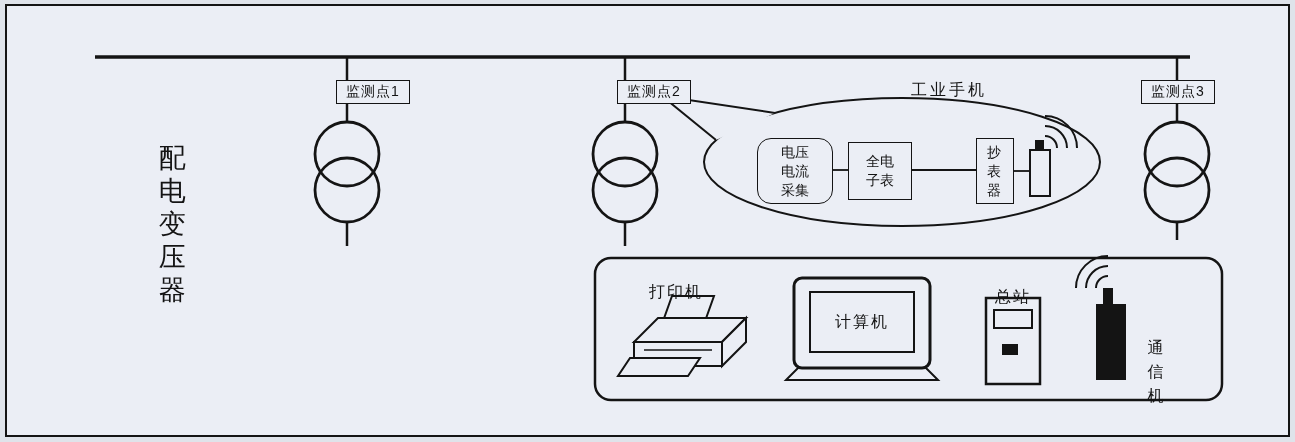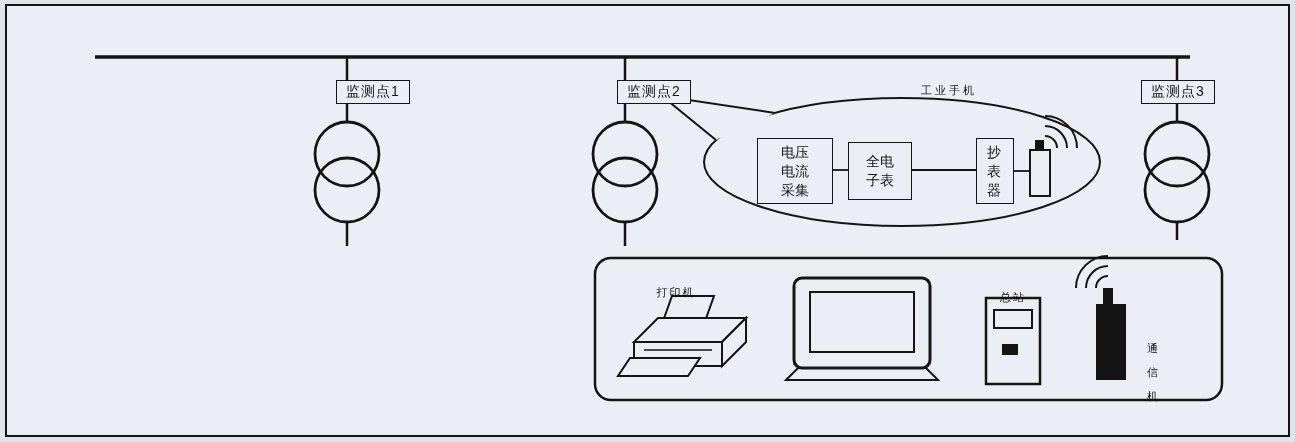--- a/index.html
+++ b/index.html
@@ -18,21 +18,21 @@
     width:72px;height:22px;border:1.5px solid #141414;background:#ebeef5;
     font-size:14px;letter-spacing:1px;
   }
   .co-box{border:1.6px solid #141414;background:#ebeef5;font-size:14px;line-height:19px;}
   .wrap2{width:2.15em;text-align:center;word-break:break-all;}
   .wrap1{width:1.15em;text-align:left;word-break:break-all;}
   .vtext{
     position:absolute;width:1.2em;text-align:center;word-break:break-all;
   }
   .big{font-size:27px;line-height:33px;letter-spacing:0;}
-  .caption{font-size:11px;text-align:center;}
+  .caption{font-size:16px;text-align:center;}
   svg{display:block;}
 </style>
 </head>
 <body>
 
 <div class="stage">
   <div class="frame"></div>
 
   <svg class="layer" viewBox="0 0 1295 442">
 
@@ -103,33 +103,35 @@
       <rect x="1103" y="288" width="10" height="18" fill="#141414"></rect>
       <rect x="1096" y="304" width="30" height="76" fill="#141414"></rect>
     </g>
     <g>
       <path d="M1096 288 A 12 12 0 0 1 1108 276" fill="none" stroke="#141414" stroke-width="2"></path>
       <path d="M1086 288 A 22 22 0 0 1 1108 266" fill="none" stroke="#141414" stroke-width="2"></path>
       <path d="M1076 288 A 32 32 0 0 1 1108 256" fill="none" stroke="#141414" stroke-width="2"></path>
     </g>
   </svg>
 
+  <div class="vtext big" style="left:156px;top:142px;">配电变压器</div>
 
   <div class="lbl mp-box" style="left:305px;top:80px;margin-left:31px;">监测点1</div>
   <div class="lbl mp-box" style="left:589px;top:80px;margin-left:28px;">监测点2</div>
   <div class="lbl mp-box" style="left:1141px;top:80px;">监测点3</div>
 
   <div class="lbl caption" style="left:894px;top:80px;width:110px;height:20px;letter-spacing:3px;">工业手机</div>
 
-  <div class="lbl co-box" style="left:757px;top:138px;width:74px;height:64px;">
+  <div class="lbl co-box" style="left:757px;top:138px;width:74px;height:64px;border-radius:14px;">
     <span class="wrap2">电压电流采集</span>
   </div>
   <div class="lbl co-box" style="left:848px;top:142px;width:62px;height:56px;">
     <span class="wrap2">全电子表</span>
   </div>
   <div class="lbl co-box" style="left:976px;top:138px;width:36px;height:64px;">
     <span class="wrap1">抄表器</span>
   </div>
 
   <div class="lbl caption" style="left:632px;top:282px;width:88px;height:20px;letter-spacing:2px;">打印机</div>
+  <div class="lbl caption" style="left:810px;top:292px;width:104px;height:60px;letter-spacing:2px;">计算机</div>
   <div class="lbl caption" style="left:984px;top:287px;width:58px;height:20px;letter-spacing:2px;">总站</div>
   <div class="vtext caption" style="left:1146px;top:300px;line-height:24px;margin-top:36px;">通信机</div>
 </div>
 
 </body></html>

